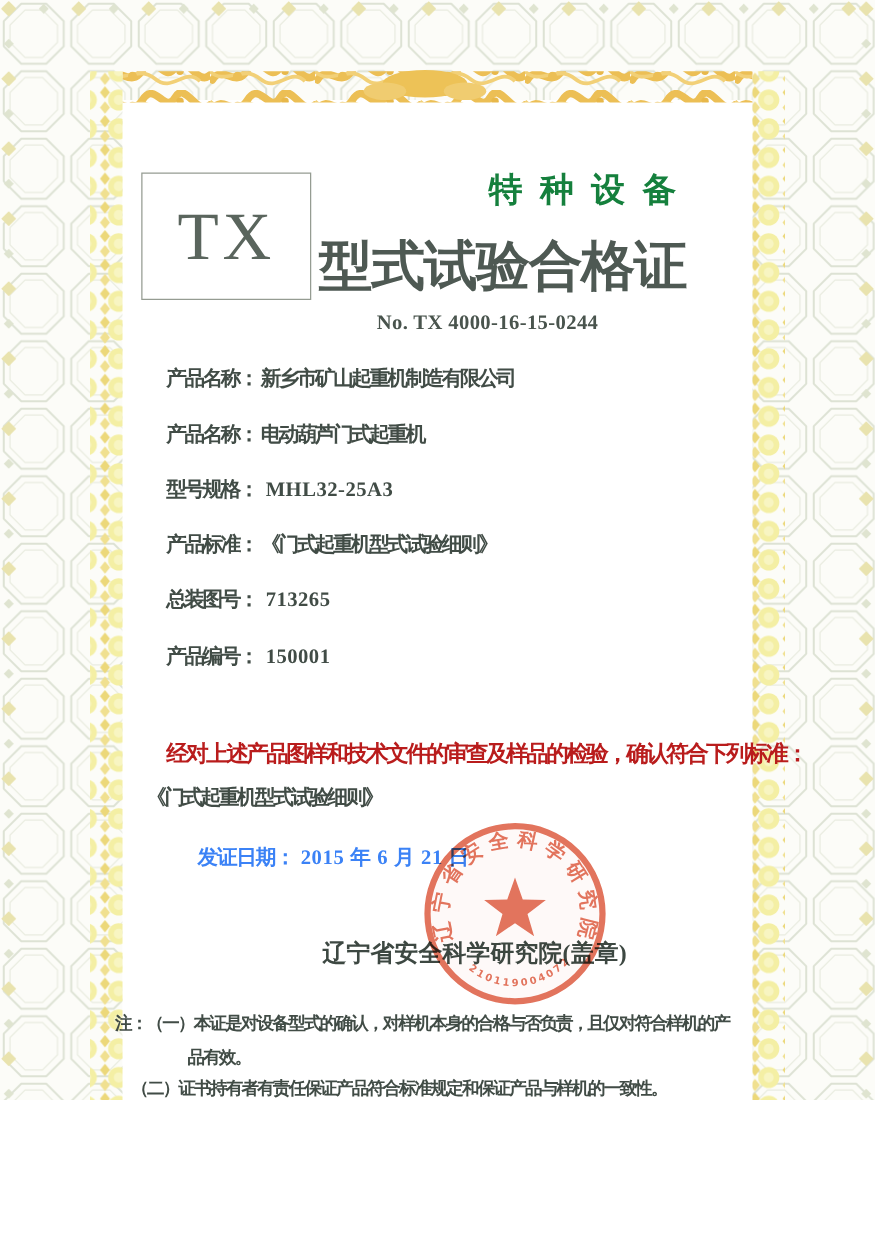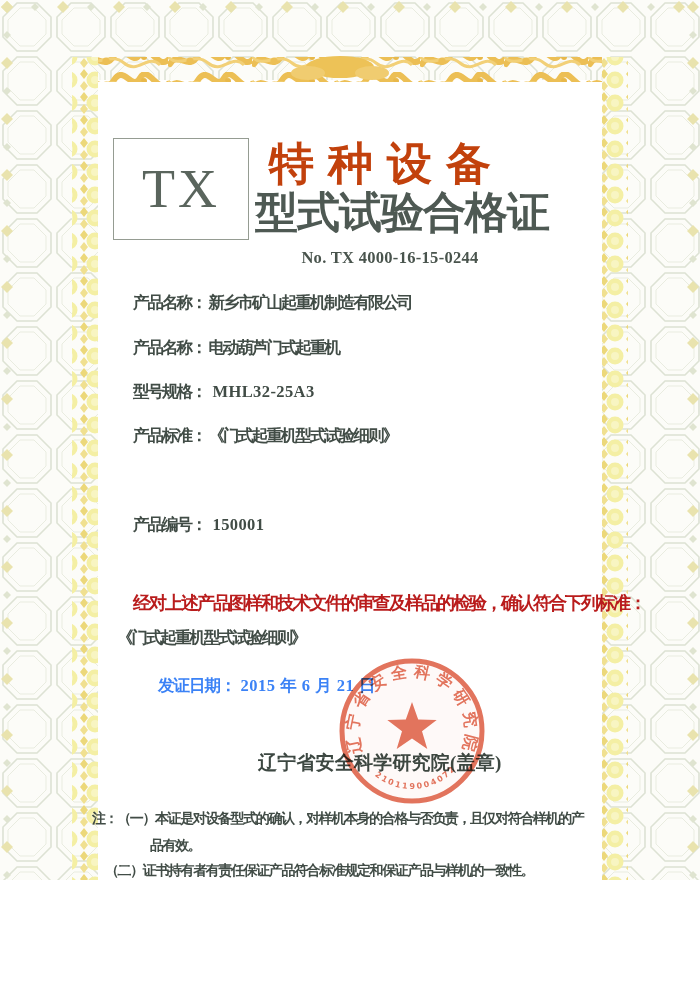--- a/index.html
+++ b/index.html
@@ -11,22 +11,22 @@
   .bg-svg { position:absolute; left:0; top:0; }
 
   .tx-box {
     position:absolute; left:113px; top:138px; width:134px; height:100px;
     border:1.5px solid #959c92; display:flex; align-items:center; justify-content:center;
     background:#ffffff;
   }
   .tx-box span { font-size:54px; color:#5a655d; letter-spacing:3px; }
 
   .title1 {
-    position:absolute; left:255px; top:134px; width:300px; text-align:left;
-    font-size:45px; font-weight:700; color:#c2410c; letter-spacing:14px; text-indent:14px;
+    position:absolute; left:255px; top:134px; width:300px; text-align:right;
+    font-size:27px; font-weight:700; color:#15803d; letter-spacing:14px; text-indent:14px;
     white-space:nowrap;
   }
   .title2 {
     position:absolute; left:147px; top:184px; width:510px; text-align:center;
     font-size:43px; font-weight:700; color:#4e5953; letter-spacing:-1px;
     white-space:nowrap;
   }
   .cert-no {
     position:absolute; left:135px; top:248px; width:510px; text-align:center;
     font-size:16.5px; font-weight:700; color:#49544d; letter-spacing:0.3px;
@@ -132,20 +132,23 @@
   </div>
   <div class="row r1">
     <span class="lbl">产品名称：</span><span class="val">电动葫芦门式起重机</span>
   </div>
   <div class="row r2">
     <span class="lbl">型号规格：</span><span class="val latin">MHL32-25A3</span>
   </div>
   <div class="row r3">
     <span class="lbl">产品标准：</span><span class="val">《门式起重机型式试验细则》</span>
   </div>
+  <div class="row r4">
+    <span class="lbl">总装图号：</span><span class="val latin">713265</span>
+  </div>
   <div class="row r5">
     <span class="lbl">产品编号：</span><span class="val latin">150001</span>
   </div>
 
   <div class="stmt1">经对上述产品图样和技术文件的审查及样品的检验，确认符合下列标准：</div>
   <div class="stmt2">《门式起重机型式试验细则》</div>
 
   <div class="date-row">
     <span class="lbl">发证日期：</span><span class="val">2015 年 6 月 21 日</span>
   </div>

